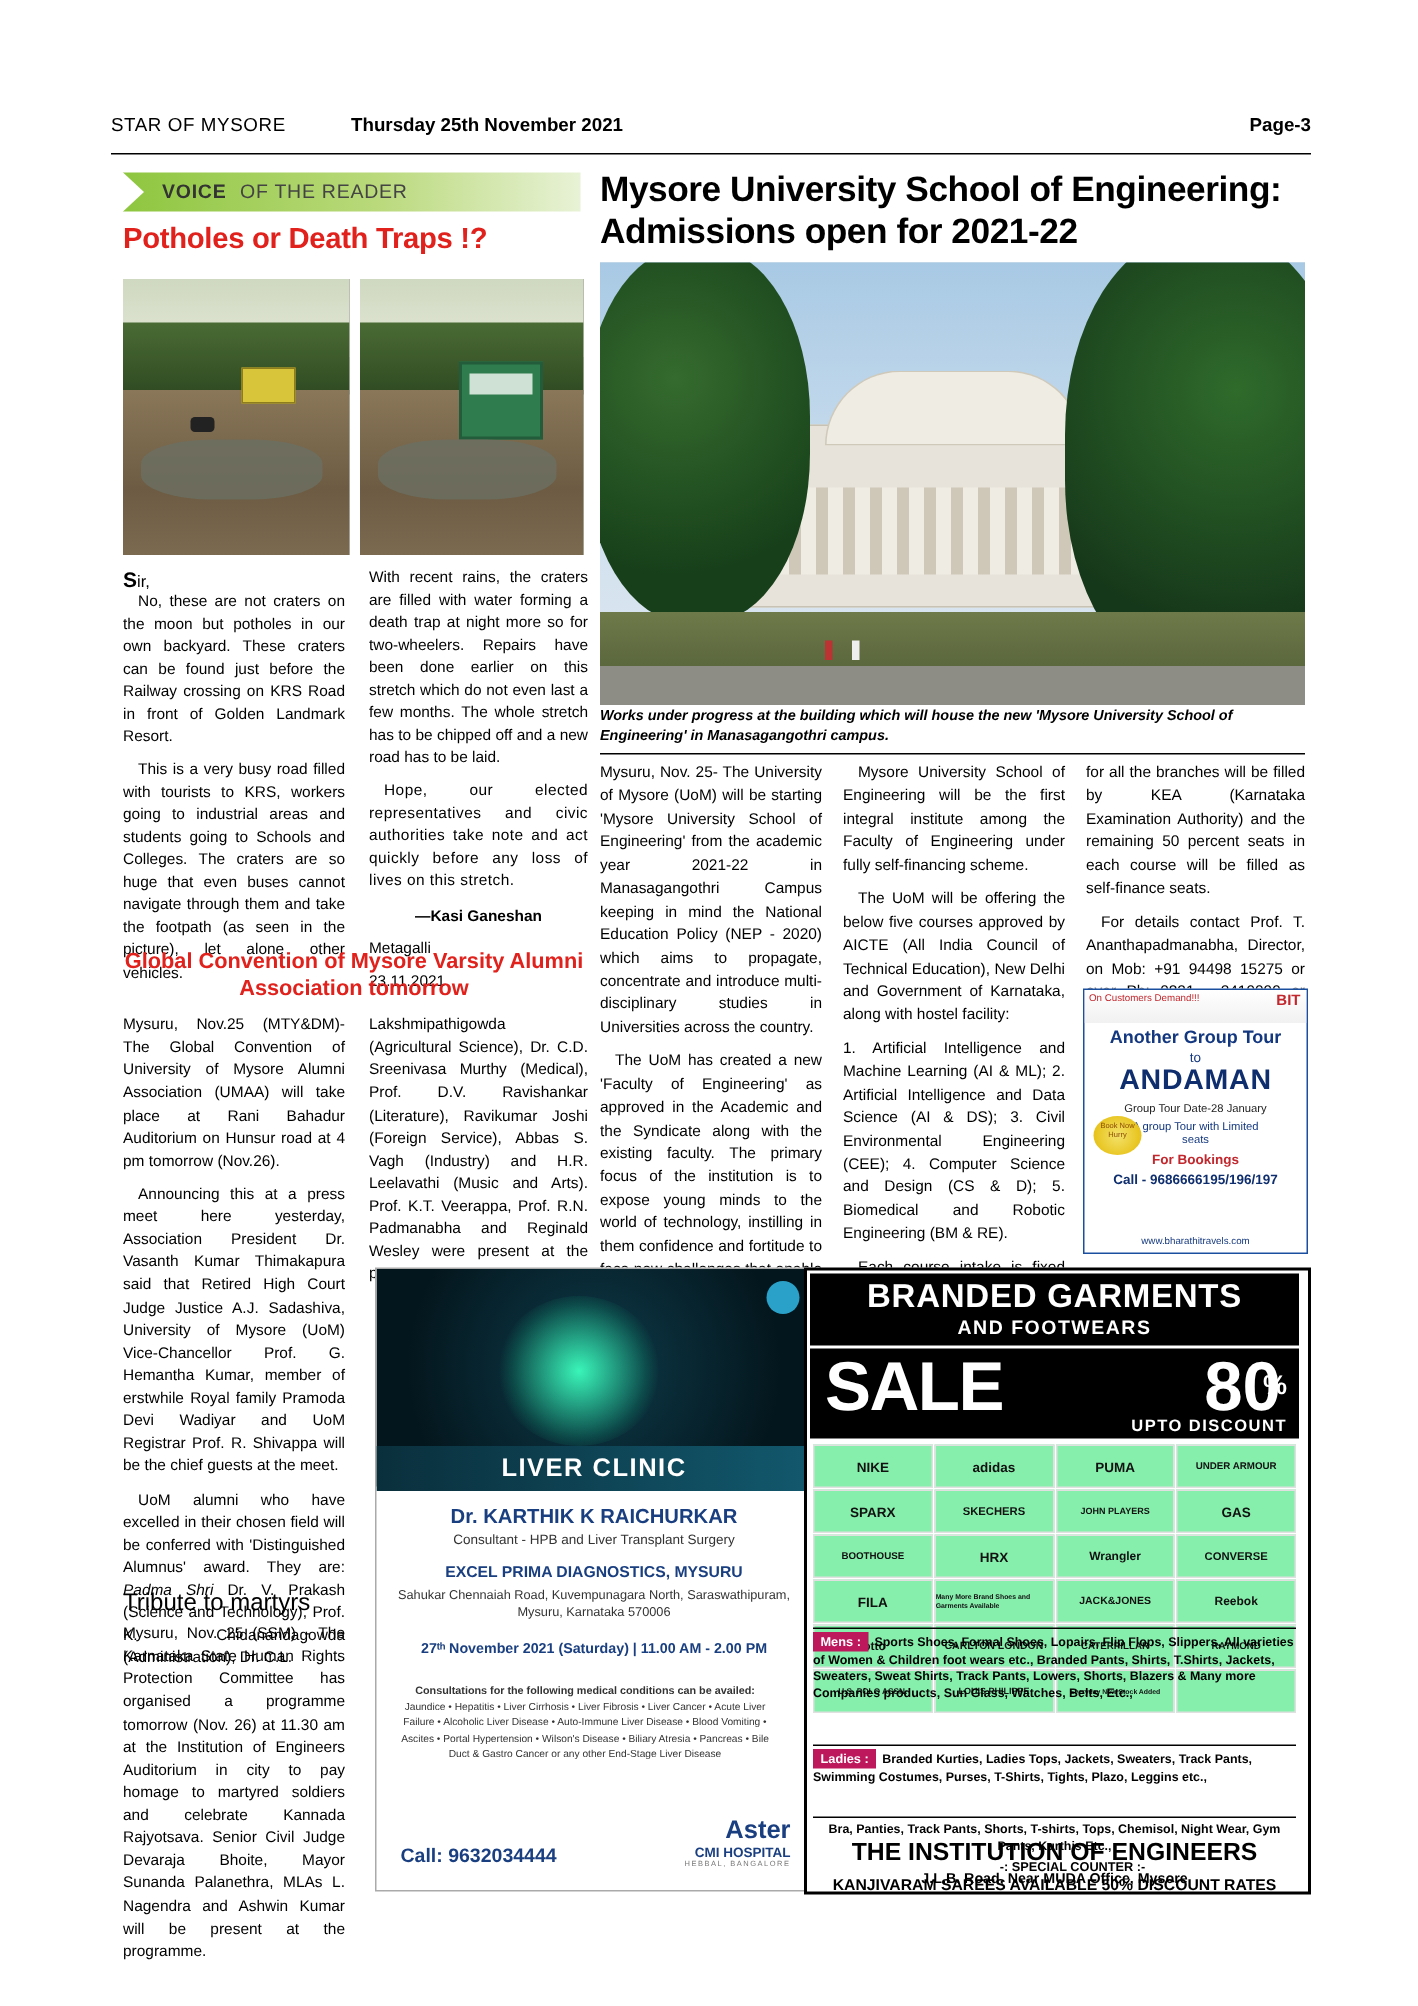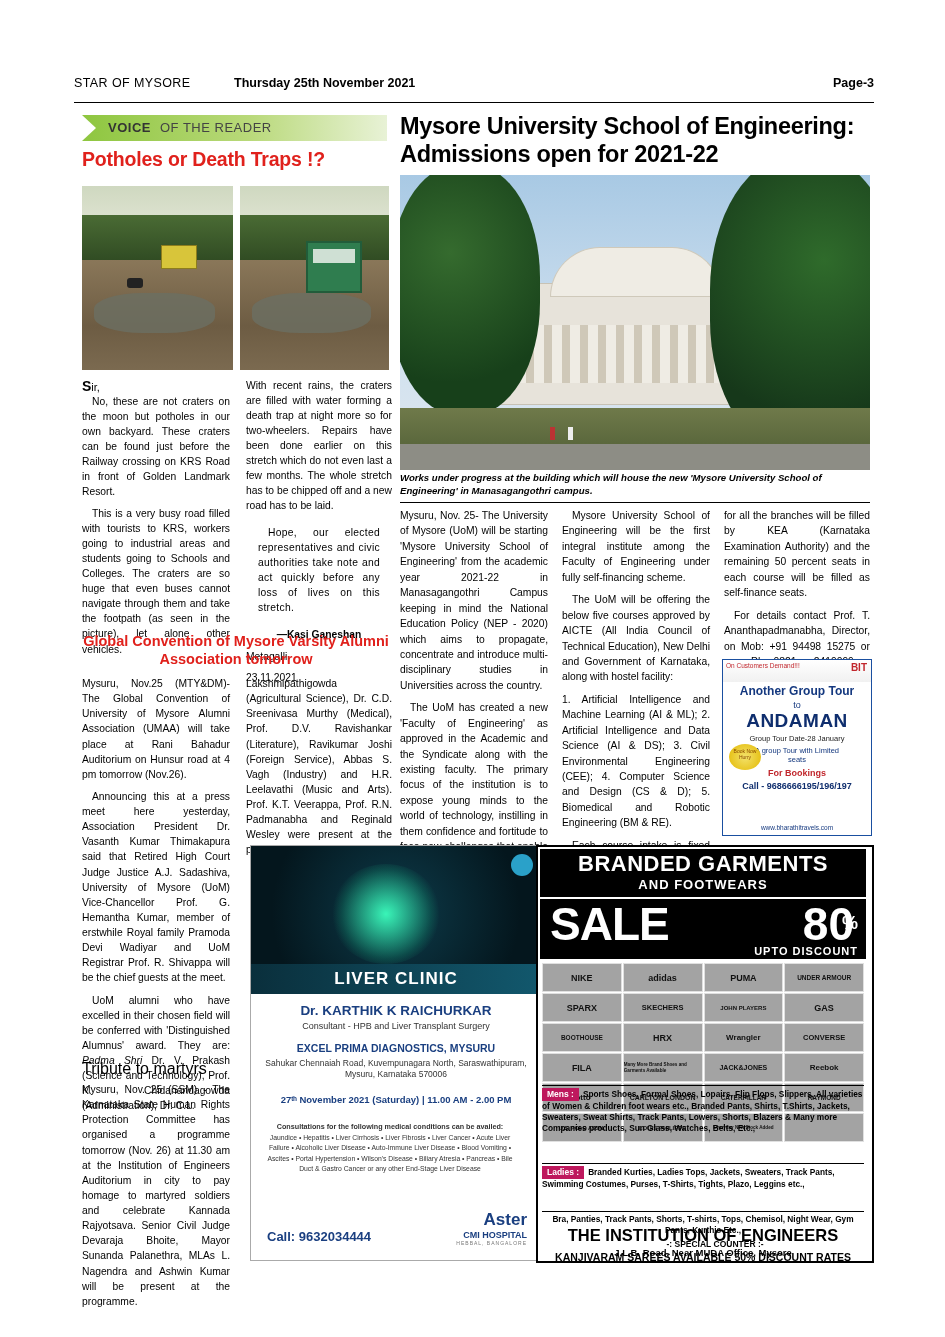--- a/index.html
+++ b/index.html
@@ -108,21 +108,21 @@
   .garm{position:absolute;left:536px;top:845px;width:334px;height:414px;border:2px solid #000;background:#fff;overflow:hidden;}
   .g-head{position:absolute;left:2px;top:2px;width:326px;height:48px;background:#000;color:#fff;text-align:center;}
   .g-head .h1{font-size:22px;font-weight:bold;letter-spacing:.5px;margin-top:2px;}
   .g-head .h2{font-size:13px;font-weight:bold;letter-spacing:1px;}
   .g-sale{position:absolute;left:2px;top:52px;width:326px;height:60px;background:#000;color:#fff;}
   .g-sale .s1{position:absolute;left:10px;top:-2px;font-size:46px;font-weight:bold;letter-spacing:-1px;}
   .g-sale .s2{position:absolute;right:12px;top:-2px;font-size:46px;font-weight:bold;}
   .g-sale .s3{position:absolute;right:8px;top:14px;font-size:18px;font-weight:bold;}
   .g-sale .s4{position:absolute;right:8px;bottom:2px;font-size:11px;font-weight:bold;letter-spacing:1px;}
   .brandgrid{position:absolute;left:4px;top:116px;width:322px;height:118px;display:grid;grid-template-columns:repeat(4,1fr);grid-auto-rows:29px;gap:1px;}
-  .brandgrid div{display:flex;align-items:center;justify-content:center;font-size:9px;font-weight:bold;background:#a3a3a3;color:#111;border:1px solid #e0e0e0;overflow:hidden;}
+  .brandgrid div{display:flex;align-items:center;justify-content:center;font-size:9px;font-weight:bold;background:#86efac;color:#111;border:1px solid #e0e0e0;overflow:hidden;}
   .g-row{position:absolute;left:4px;width:322px;border-top:1px solid #000;font-size:8.3px;line-height:1.3;padding:2px 0;}
   .g-tag{display:inline-block;background:#be185d;color:#fff;font-weight:bold;font-size:8.5px;padding:1px 5px;margin-right:4px;}
   .g-mens{top:238px;}
   .g-ladies{top:316px;}
   .g-kids{top:364px;}
   .g-special{position:absolute;left:16px;top:392px;width:322px;text-align:center;font-size:8.5px;font-weight:bold;}
   .g-kanji{position:absolute;left:4px;top:404px;width:322px;text-align:center;font-size:10.5px;font-weight:bold;}
   .g-inst{position:absolute;left:2px;bottom:16px;width:326px;text-align:center;font-size:16.5px;font-weight:bold;}
   .g-addr{position:absolute;left:2px;bottom:3px;width:326px;text-align:center;font-size:9.5px;font-weight:bold;}
   .bold{font-weight:bold;}
@@ -163,21 +163,21 @@
 
   <div class="sir">
     <b>S</b><span>ir,</span>
   </div>
   <div class="col-a">
     <p style="margin:0 0 7px 0;text-indent:10px;">No, these are not craters on the moon but potholes in our own backyard. These craters can be found just before the Railway crossing on KRS Road in front of Golden Landmark Resort.</p>
     <p style="margin:0;text-indent:10px;">This is a very busy road filled with tourists to KRS, workers going to industrial areas and students going to Schools and Colleges. The craters are so huge that even buses cannot navigate through them and take the footpath (as seen in the picture), let alone other vehicles.</p>
   </div>
   <div class="col-b">
     <p style="margin:0 0 7px 0;">With recent rains, the craters are filled with water forming a death trap at night more so for two-wheelers. Repairs have been done earlier on this stretch which do not even last a few months. The whole stretch has to be chipped off and a new road has to be laid.</p>
-    <p style="margin:12px;text-indent:10px;letter-spacing:.3px;">Hope, our elected representatives and civic authorities take note and act quickly before any loss of lives on this stretch.</p>
+    <p style="margin:0;text-indent:10px;letter-spacing:.3px;">Hope, our elected representatives and civic authorities take note and act quickly before any loss of lives on this stretch.</p>
     <div class="sign">—Kasi Ganeshan</div>
     <div class="signer">Metagalli</div>
     <div class="signer">23.11.2021</div>
   </div>
 
   <div class="gc-title">Global Convention of Mysore Varsity Alumni Association tomorrow</div>
   <div class="gc-c1">
     <p style="margin:0 0 7px 0;">Mysuru, Nov.25 (MTY&amp;DM)- The Global Convention of University of Mysore Alumni Association (UMAA) will take place at Rani Bahadur Auditorium on Hunsur road at 4 pm tomorrow (Nov.26).</p>
     <p style="margin:0 0 7px 0;text-indent:10px;">Announcing this at a press meet here yesterday, Association President Dr. Vasanth Kumar Thimakapura said that Retired High Court Judge Justice A.J. Sadashiva, University of Mysore (UoM) Vice-Chancellor Prof. G. Hemantha Kumar, member of erstwhile Royal family Pramoda Devi Wadiyar and UoM Registrar Prof. R. Shivappa will be the chief guests at the meet.</p>
     <p style="margin:0;text-indent:10px;"><span>UoM alumni who have excelled in their chosen field will be conferred with 'Distinguished Alumnus' award. They are: </span><i>Padma Shri</i><span> Dr. V. Prakash (Science and Technology), Prof. K. Chidanandagowda (Administration), Dr. C.L.</span></p>

